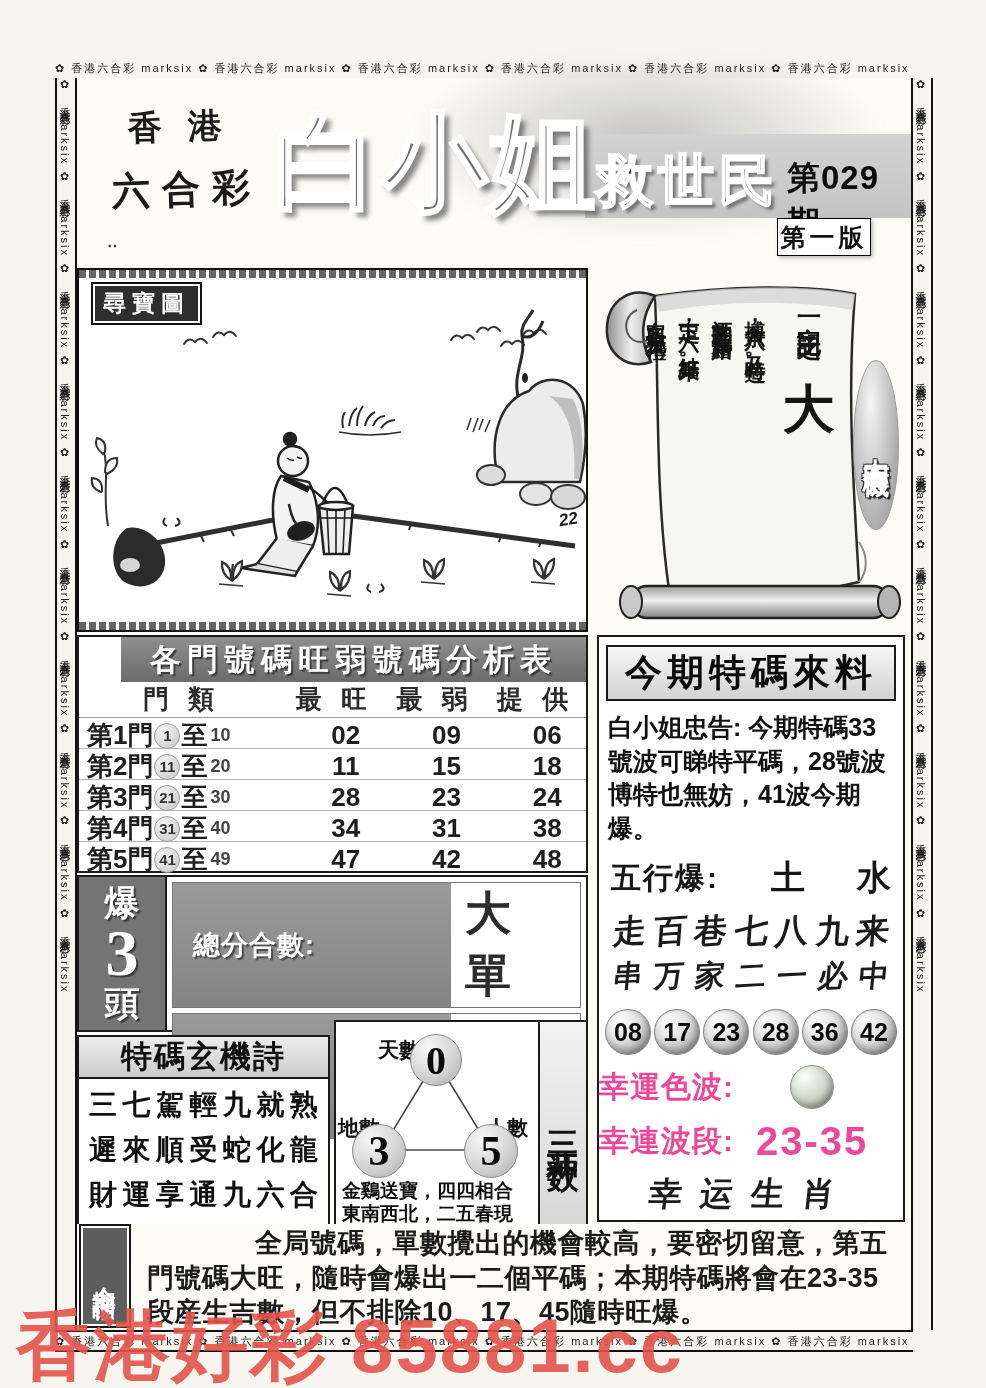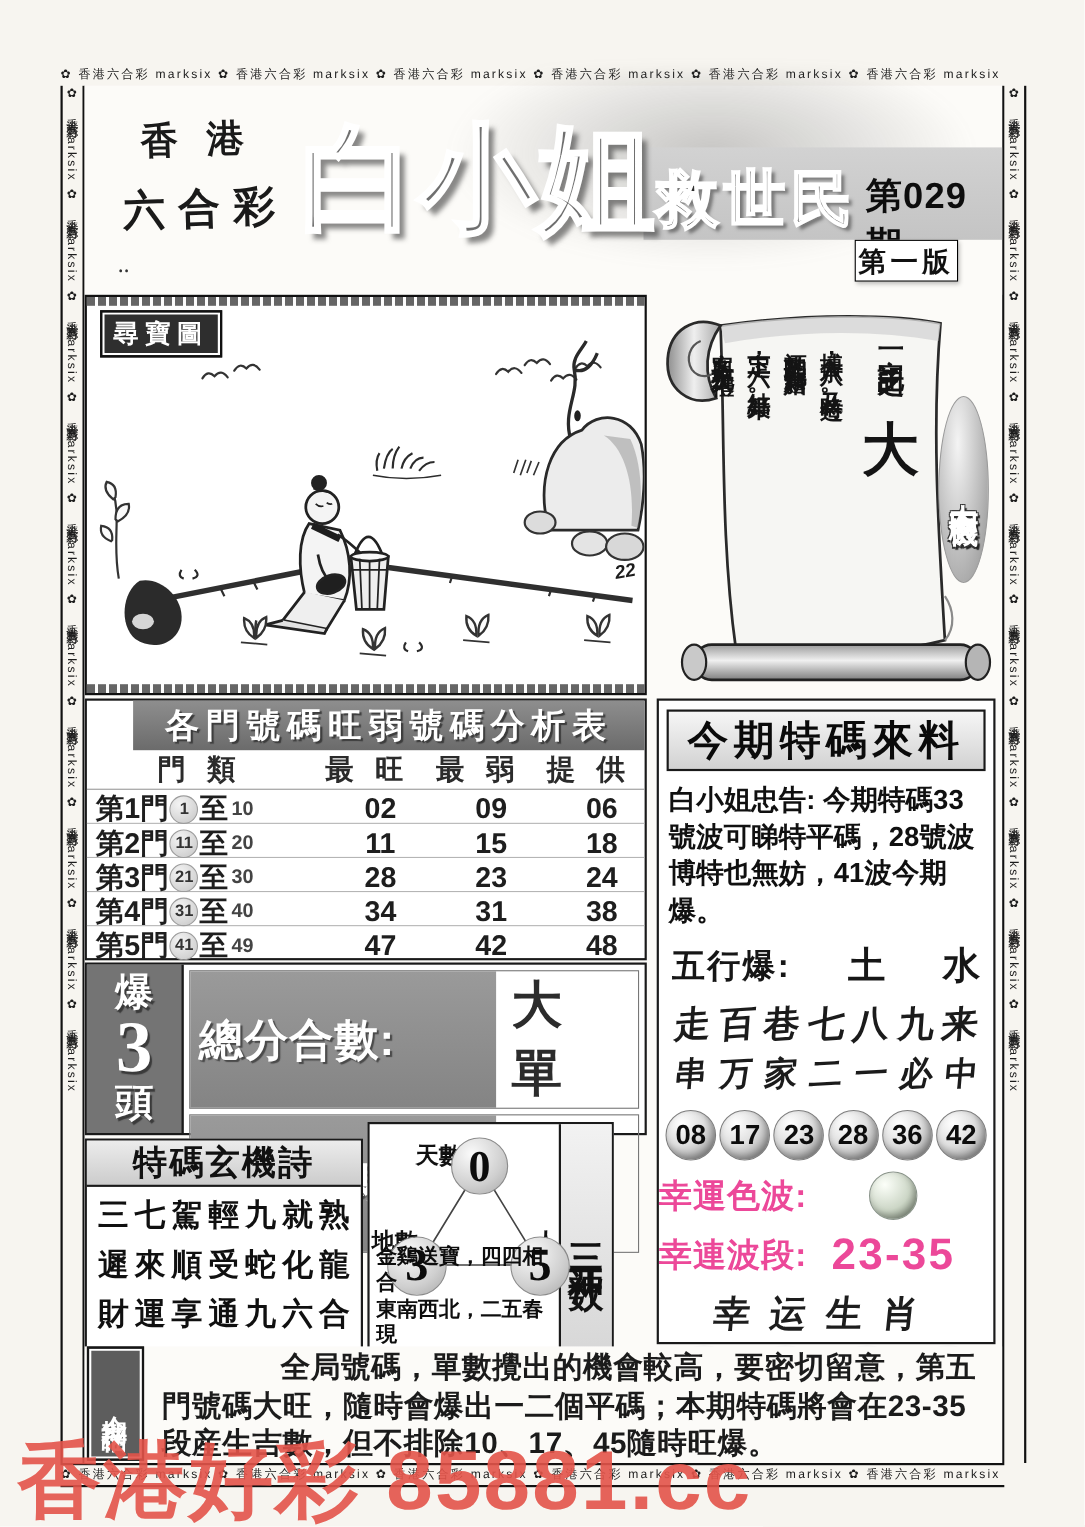--- a/index.html
+++ b/index.html
@@ -75,33 +75,33 @@
   .small-num { font-size:18px; font-weight:bold; color:#444; margin-left:3px; }
 
   
   .burst { position:absolute; left:0; top:797px; width:511px; height:157px; border:2px solid #1a1a1a; display:flex; background:#fff; }
   .burst-left { width:88px; background:#747474; border-right:2px solid #1a1a1a; color:#fff; display:flex; flex-direction:column;
     align-items:center; justify-content:center; text-shadow:2px 2px 1px #3a3a3a; }
   .burst-left .ch { font-size:35px; font-weight:bold; line-height:1.05; }
   .burst-left .digit { font-family:"Liberation Serif", serif; font-size:66px; font-weight:bold; line-height:.95; }
   .burst-right { flex:1; display:flex; flex-direction:column; justify-content:space-between; padding:5px; gap:5px; }
   .brow { flex:1; display:flex; border:1px solid #777; }
-  .blabel { width:278px; background:linear-gradient(#9a9a9a,#848484); color:#fff; font-size:40px; font-weight:bold;
-    display:flex; align-items:center; padding-left:8px; letter-spacing:1px; text-shadow:2px 2px 1px #4a4a4a; }
+  .blabel { width:278px; background:linear-gradient(#9a9a9a,#848484); color:#fff; font-size:27px; font-weight:bold;
+    display:flex; align-items:center; padding-left:20px; letter-spacing:1px; text-shadow:2px 2px 1px #4a4a4a; }
   .bvalue { flex:1; display:flex; align-items:center; justify-content:center; font-size:46px; font-weight:bold;
     color:#2c2c2c; letter-spacing:26px; padding-left:14px; font-family:"Liberation Serif", serif; }
 
   
   .poem { position:absolute; left:0; top:957px; width:253px; height:197px; border:2px solid #1a1a1a; background:#fff; }
   .p-title { height:42px; background:linear-gradient(#ececec,#cccccc); border-bottom:2px solid #1a1a1a;
     display:flex; align-items:center; justify-content:center; font-size:31px; font-weight:bold; color:#111; letter-spacing:2px; }
   .poem-line { display:flex; justify-content:space-between; padding:0 10px; font-size:28px; font-weight:bold; color:#101010; margin-top:7px; }
 
   
-  .sanyuan { position:absolute; left:257px; top:942px; width:224px; height:212px; border:2px solid #1a1a1a; background:#fff; display:flex; }
+  .sanyuan { position:absolute; left:257px; top:942px; width:254px; height:212px; border:2px solid #1a1a1a; background:#fff; display:flex; }
   .sy-main { flex:1; position:relative; }
   .sy-label { position:absolute; font-size:21px; font-weight:bold; color:#111; }
   .sy-circle { position:absolute; border-radius:50%; background:radial-gradient(circle at 35% 28%, #fafafa, #cfcfcf 60%, #a8a8a8);
     border:1px solid #8a8a8a; display:flex; align-items:center; justify-content:center;
     font-family:"Liberation Serif", serif; font-weight:bold; color:#0c0c0c; }
   .sy-top { left:74px; top:12px; width:52px; height:52px; font-size:40px; }
   .sy-bl { left:16px; top:102px; width:54px; height:54px; font-size:42px; }
   .sy-br { left:128px; top:102px; width:54px; height:54px; font-size:42px; }
   .sy-lines { position:absolute; left:0; top:0; }
   .sy-foot { position:absolute; left:6px; bottom:4px; font-size:19px; font-weight:bold; color:#0d0d0d; line-height:1.25; letter-spacing:0; }

